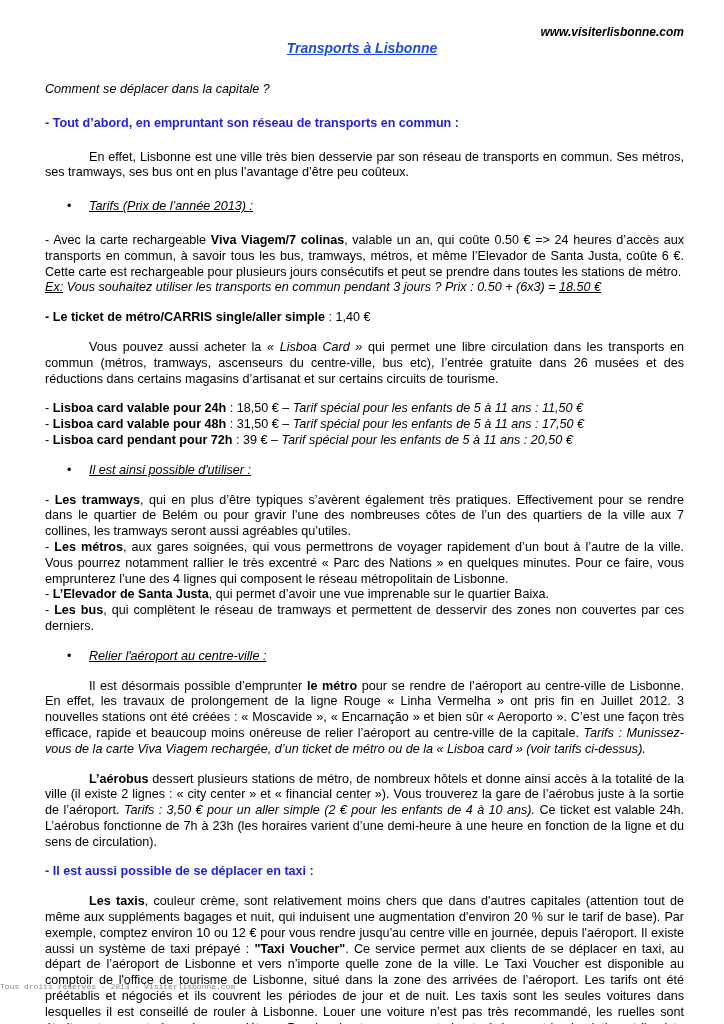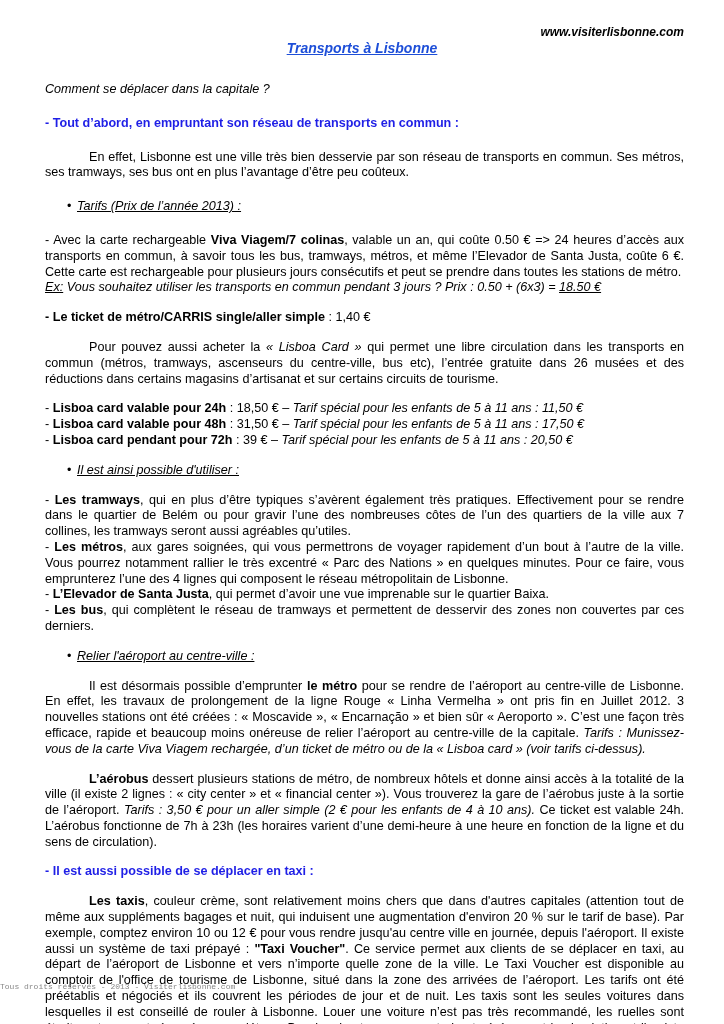--- a/index.html
+++ b/index.html
@@ -14,21 +14,21 @@
   .content { position:absolute; left:45px; width:639px; top:82px;
              font-size:12.6px; line-height:15.8px; text-align:justify; }
   p { margin:0; }
   .gap-m { height:14px; }
   .gap-l { height:18px; }
   .intro { font-style:italic; }
   .section-head { color:#1f1fe6; font-weight:bold; }
   .indent { text-indent:44px; }
   .bullet { padding-left:20px; position:relative; }
   .bullet .dot { position:absolute; left:22px; top:0; }
-  .bullet .btxt { margin-left:12px; font-style:italic; text-decoration:underline; }
+  .bullet .btxt { margin-left:24px; font-style:italic; text-decoration:underline; }
   b { font-weight:bold; }
   i { font-style:italic; }
   u { text-decoration:underline; }
   .footer { position:absolute; top:982px; left:0; width:724px; 
             font-family:"Liberation Mono", monospace; font-size:8px; color:#888; }
 </style>
 </head>
 <body>
 
 <div class="page">
@@ -42,21 +42,21 @@
     <div class="gap-l"></div>
     <p class="indent">En effet, Lisbonne est une ville très bien desservie par son réseau de transports en commun. Ses métros, ses tramways, ses bus ont en plus l’avantage d’être peu coûteux.</p>
     <div class="gap-l"></div>
     <p class="bullet"><span class="dot">•</span><span class="btxt">Tarifs (Prix de l’année 2013) :</span></p>
     <div class="gap-l"></div>
     <p><span>- Avec la carte rechargeable </span><b>Viva Viagem/7 colinas</b><span>, valable un an, qui coûte 0.50 € =&gt; 24 heures d’accès aux transports en commun, à savoir tous les bus, tramways, métros, et même l’Elevador de Santa Justa, coûte 6 €. Cette carte est rechargeable pour plusieurs jours consécutifs et peut se prendre dans toutes les stations de métro.</span></p>
     <p style="font-style:italic"><u>Ex:</u><span> Vous souhaitez utiliser les transports en commun pendant 3 jours ? Prix : 0.50 + (6x3) = </span><u>18.50 €</u></p>
     <div class="gap-m"></div>
     <p><b>- Le ticket de métro/CARRIS single/aller simple</b><span> : 1,40 €</span></p>
     <div class="gap-m"></div>
-    <p class="indent"><span>Pour pouvez aussi acheter la </span><i>« Lisboa Card »</i><span> qui permet une libre circulation dans les transports en commun (métros, tramways, ascenseurs du centre-ville, bus etc), l’entrée gratuite dans 26 musées et des réductions dans certains magasins d’artisanat et sur certains circuits de tourisme.</span></p>
+    <p class="indent"><span>Vous pouvez aussi acheter la </span><i>« Lisboa Card »</i><span> qui permet une libre circulation dans les transports en commun (métros, tramways, ascenseurs du centre-ville, bus etc), l’entrée gratuite dans 26 musées et des réductions dans certains magasins d’artisanat et sur certains circuits de tourisme.</span></p>
     <div class="gap-m"></div>
     <p>- <b>Lisboa card valable pour 24h</b><span> : 18,50 € – </span><i>Tarif spécial pour les enfants de 5 à 11 ans : 11,50 €</i></p>
     <p>- <b>Lisboa card valable pour 48h</b><span> : 31,50 € – </span><i>Tarif spécial pour les enfants de 5 à 11 ans : 17,50 €</i></p>
     <p>- <b>Lisboa card pendant pour 72h</b><span> : 39 € – </span><i>Tarif spécial pour les enfants de 5 à 11 ans : 20,50 €</i></p>
     <div class="gap-m"></div>
     <p class="bullet"><span class="dot">•</span><span class="btxt">Il est ainsi possible d'utiliser :</span></p>
     <div class="gap-m"></div>
     <p>- <b>Les tramways</b><span>, qui en plus d’être typiques s’avèrent également très pratiques. Effectivement pour se rendre dans le quartier de Belém ou pour gravir l’une des nombreuses côtes de l’un des quartiers de la ville aux 7 collines, les tramways seront aussi agréables qu’utiles.</span></p>
     <p>- <b>Les métros</b><span>, aux gares soignées, qui vous permettrons de voyager rapidement d’un bout à l’autre de la ville. Vous pourrez notamment rallier le très excentré « Parc des Nations » en quelques minutes. Pour ce faire, vous emprunterez l’une des 4 lignes qui composent le réseau métropolitain de Lisbonne.</span></p>
     <p>- <b>L’Elevador de Santa Justa</b><span>, qui permet d’avoir une vue imprenable sur le quartier Baixa.</span></p>

